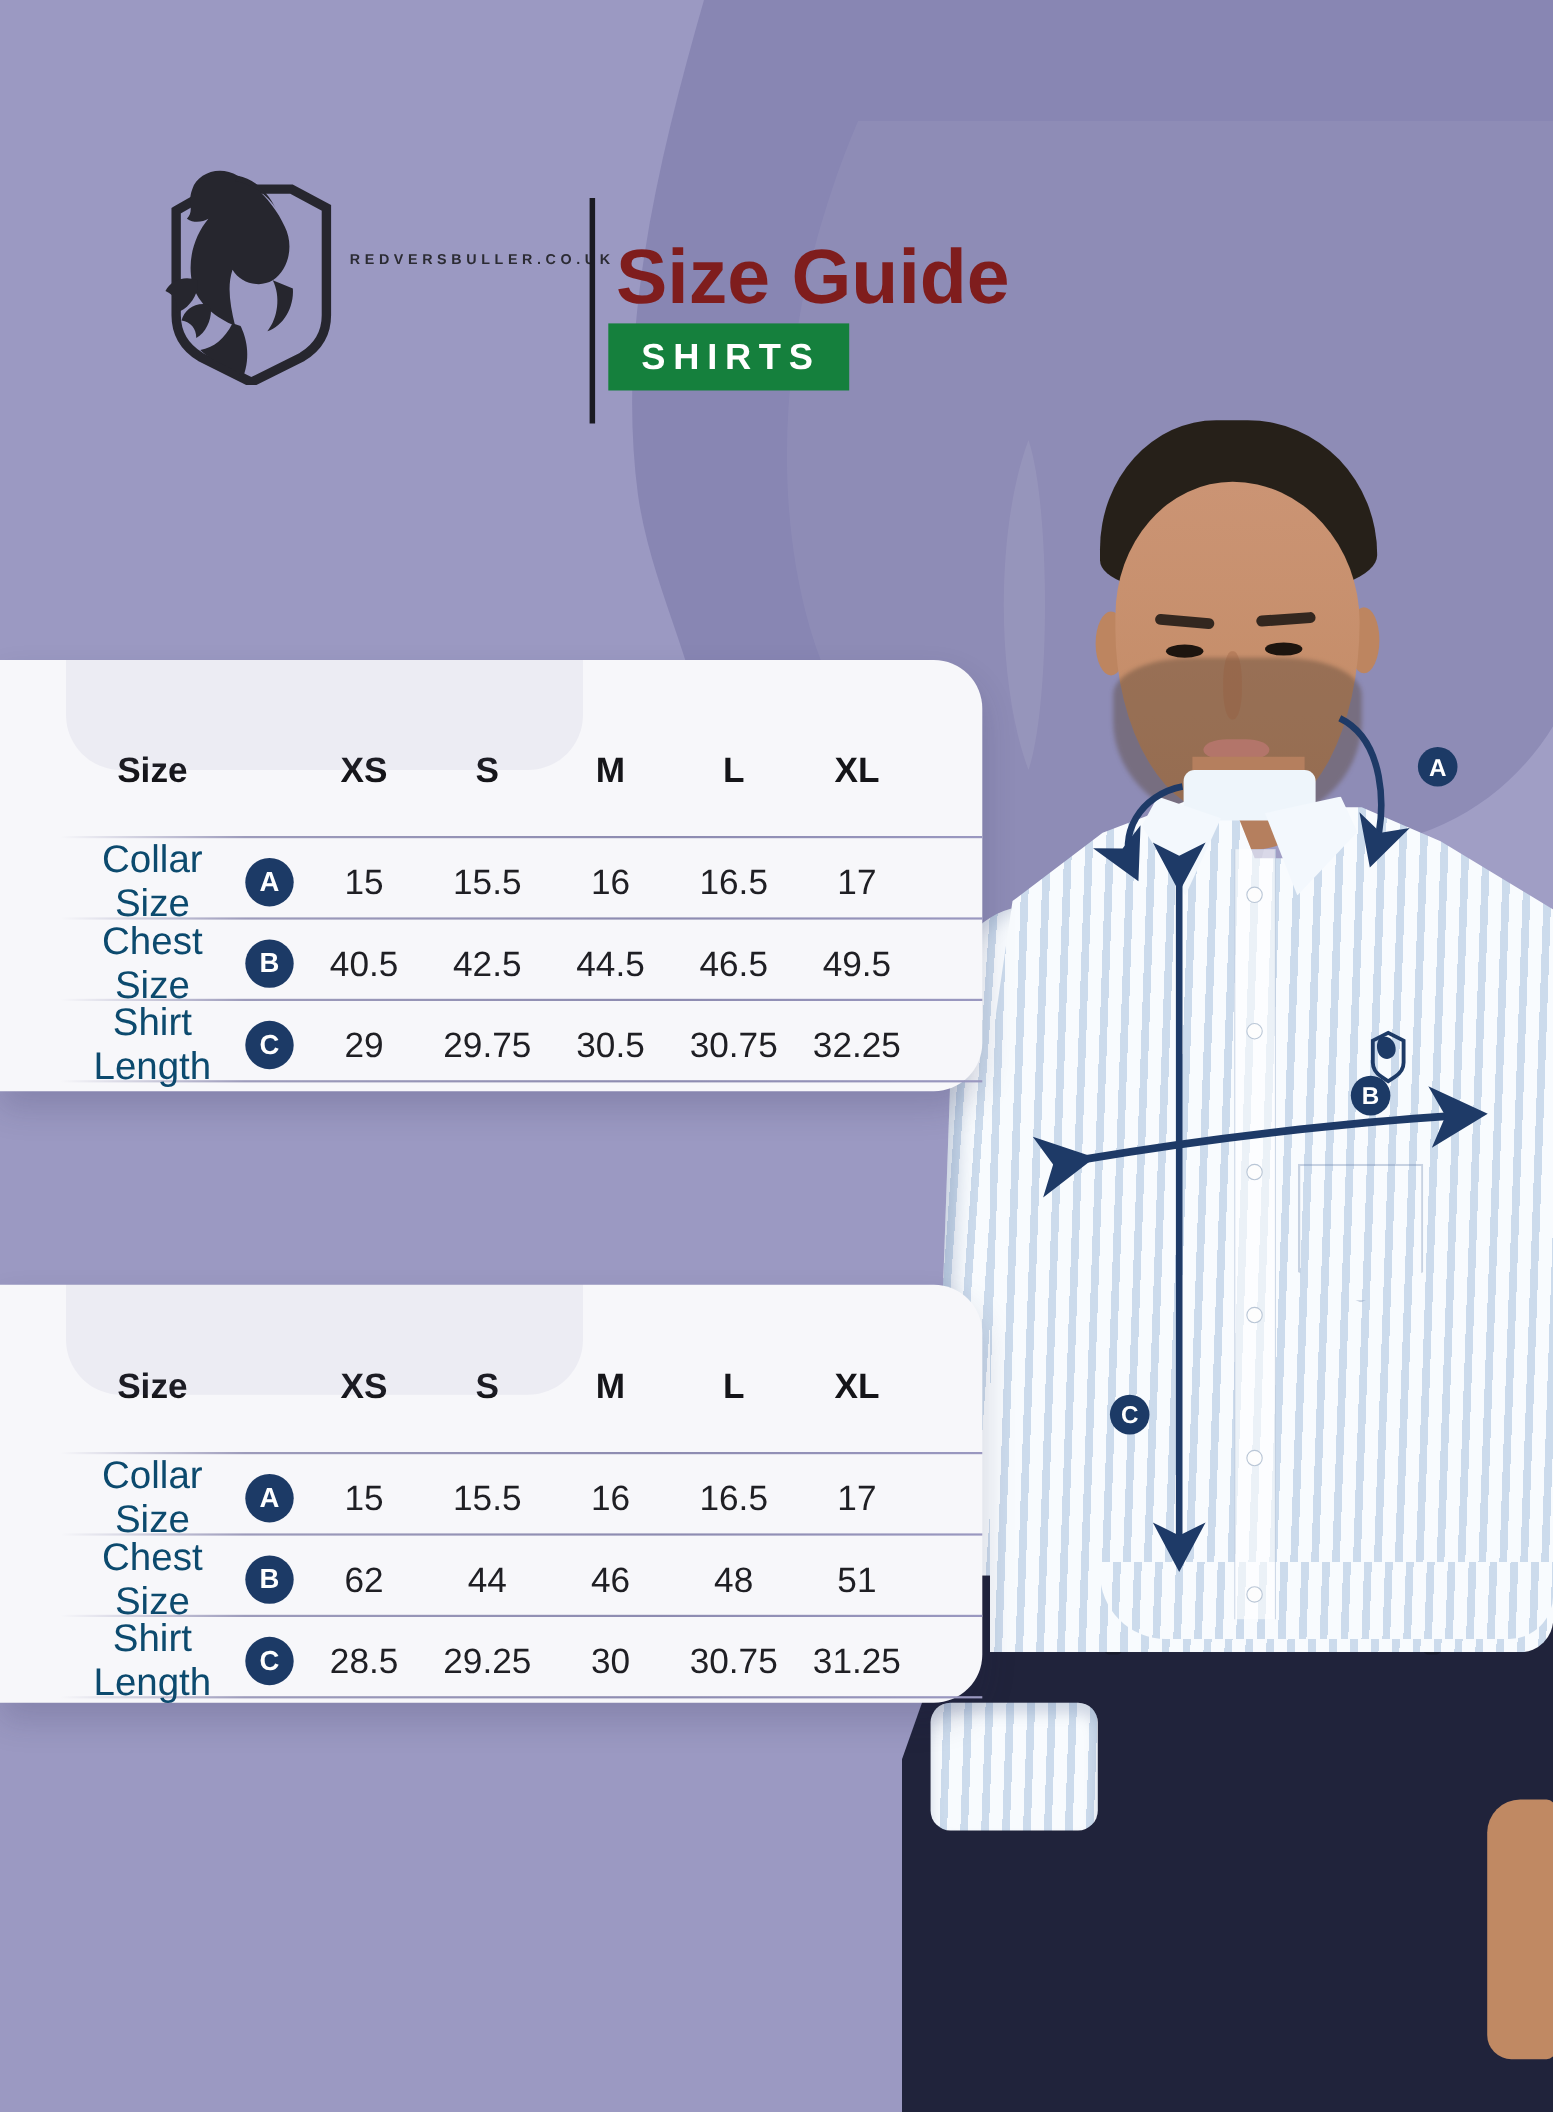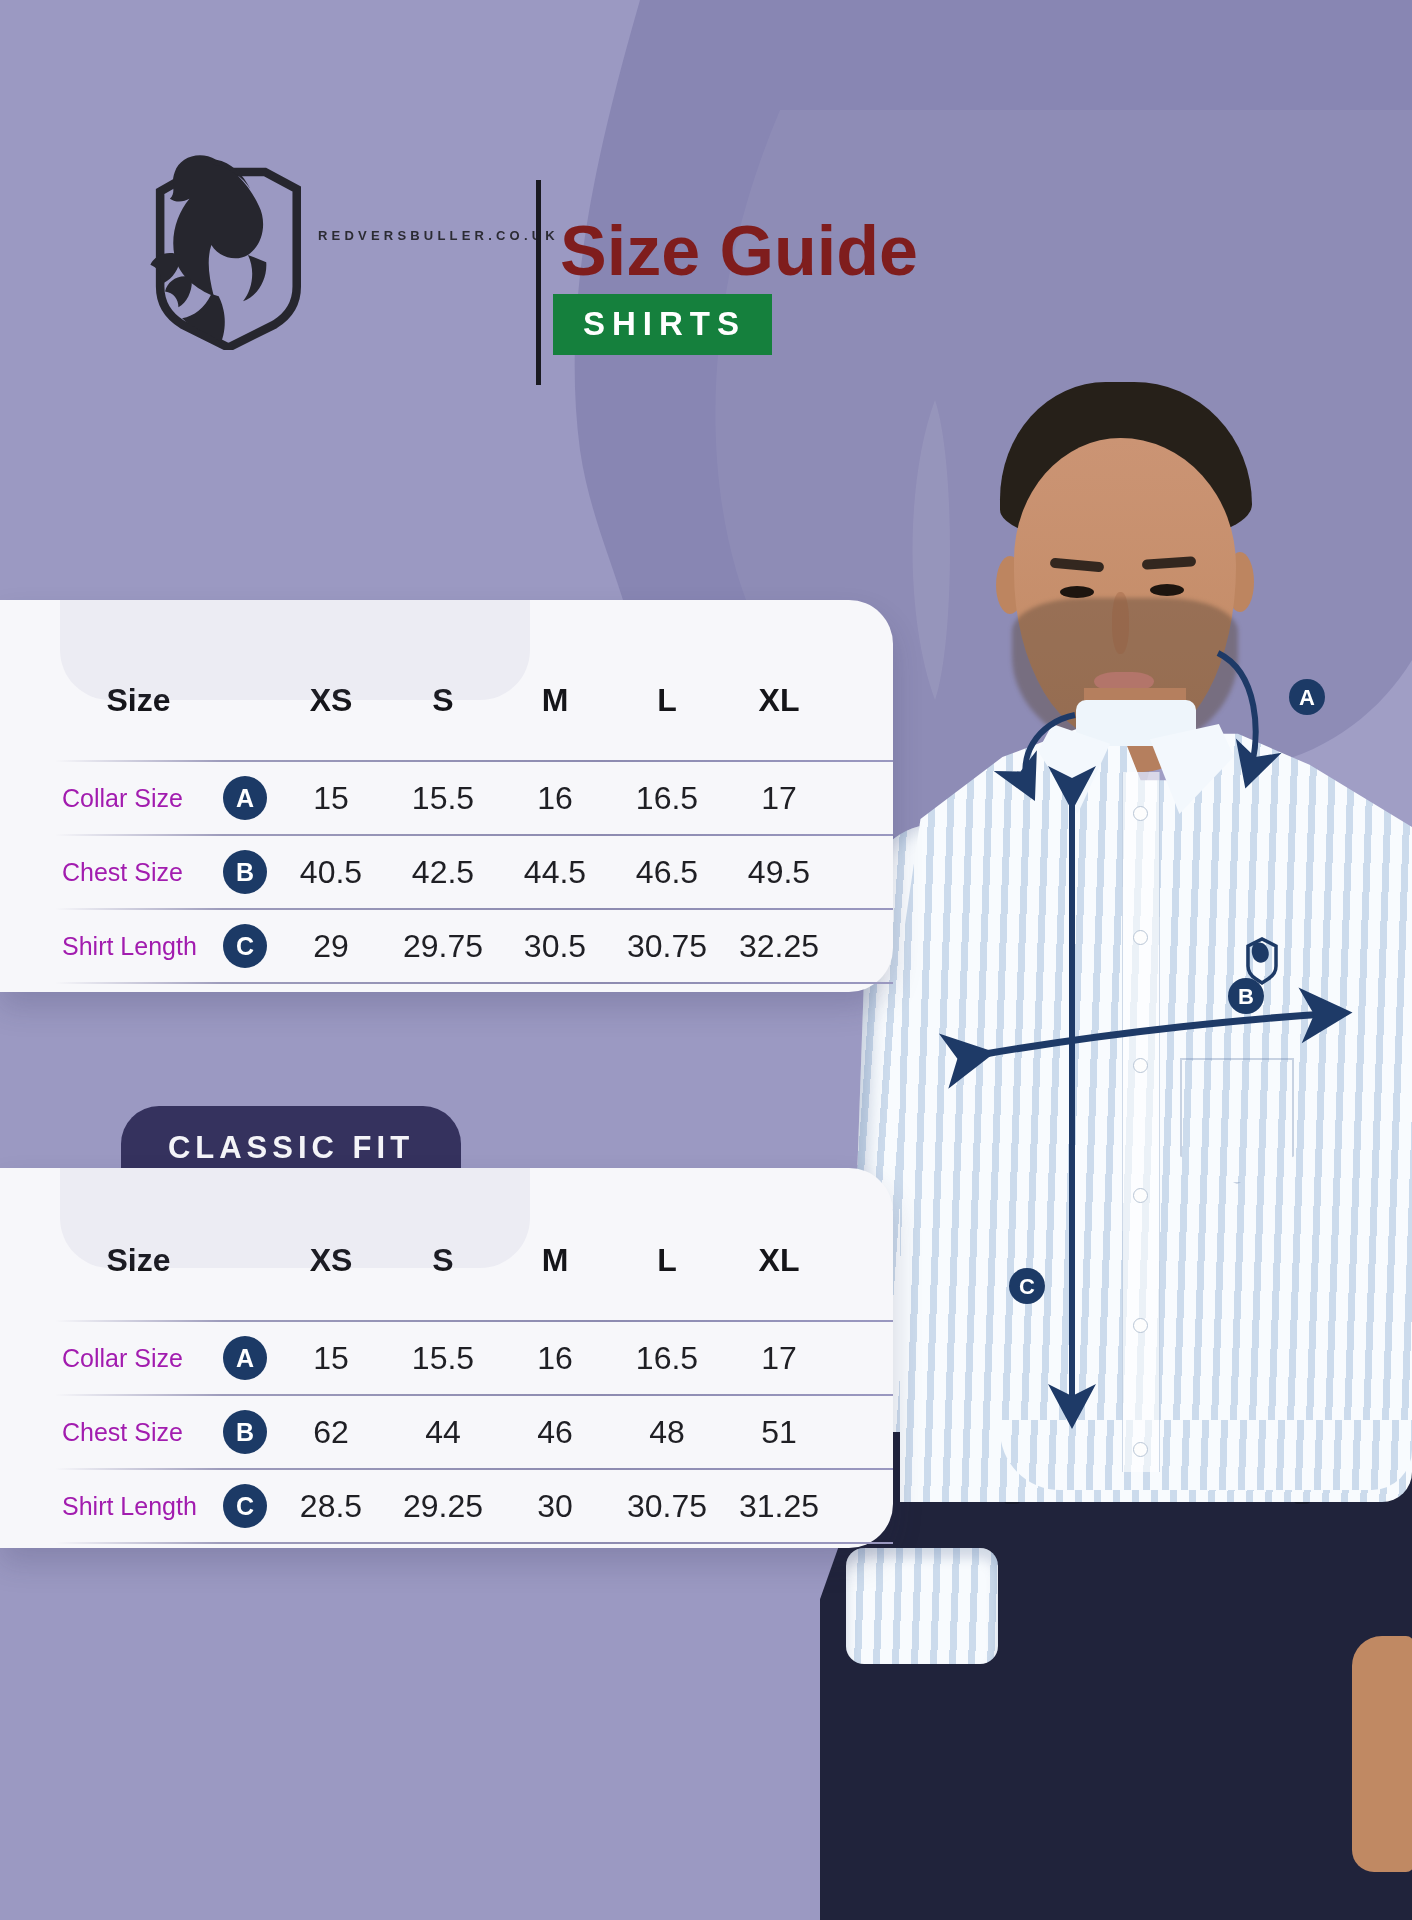--- a/index.html
+++ b/index.html
@@ -27,21 +27,21 @@
   .card .pill span{color:#f4f4f8;font-size:31px;font-weight:700;letter-spacing:5px;margin-top:24px;}
   .card .body{position:relative;z-index:2;background:#f7f7fa;border-radius:0 44px 44px 0;width:893px;
     box-shadow:0 16px 30px rgba(40,38,80,.18);}
   .ghost{position:absolute;z-index:2;left:60px;width:470px;height:100px;
     background:rgba(120,118,170,.08);border-radius:0 0 50px 50px;}
   .trow,.thead{display:grid;grid-template-columns:153px 60px repeat(5,1fr);
     align-items:center;padding:0 58px 0 62px;height:72px;}
   .thead{height:60px;font-weight:700;}
   .thead span{font-size:32px;color:#151519;text-align:center;}
   .thead .c-label{text-align:center;}
-  .c-label{font-size:25px;color:#a21caf;text-align:left;}
+  .c-label{font-size:35px;color:#0c4a6e;text-align:center;}
   .c-val{font-size:32px;color:#1f1f24;text-align:center;}
   .c-badge{display:flex;justify-content:center;}
   .abc{width:44px;height:44px;border-radius:50%;background:#1c3a66;color:#fff;
     font-style:normal;font-size:25px;font-weight:700;display:flex;align-items:center;justify-content:center;}
   .hr{height:2px;margin-left:55px;
     background:linear-gradient(90deg,rgba(141,139,176,0),rgba(141,139,176,.85) 20%,#8d8bb0 65%,#9a98c0);}
   .sp{height:30px;}
   .pad-top1{height:70px;} .pad-top2{height:62px;}
   
   .footnote{position:absolute;left:124px;top:1596px;z-index:3;color:#413f6e;
@@ -211,23 +211,20 @@
         <span class="c-val">29.75</span>
         <span class="c-val">30.5</span>
         <span class="c-val">30.75</span>
         <span class="c-val">32.25</span>
       </div>
       <div class="hr"></div>
     </div>
   </section>
 
   <section class="card" style="top:1168px;">
-    <div class="pill" style="top:-62px;width:340px;">
-      <span>CLASSIC FIT</span>
-    </div>
     <div class="body" style="height:380px;">
       <div class="ghost"></div>
       <div class="pad-top2"></div>
       <div class="thead">
         <span class="c-label">Size</span>
         <span class="c-badge"></span>
         <span>XS</span>
         <span>S</span>
         <span>M</span>
         <span>L</span>

